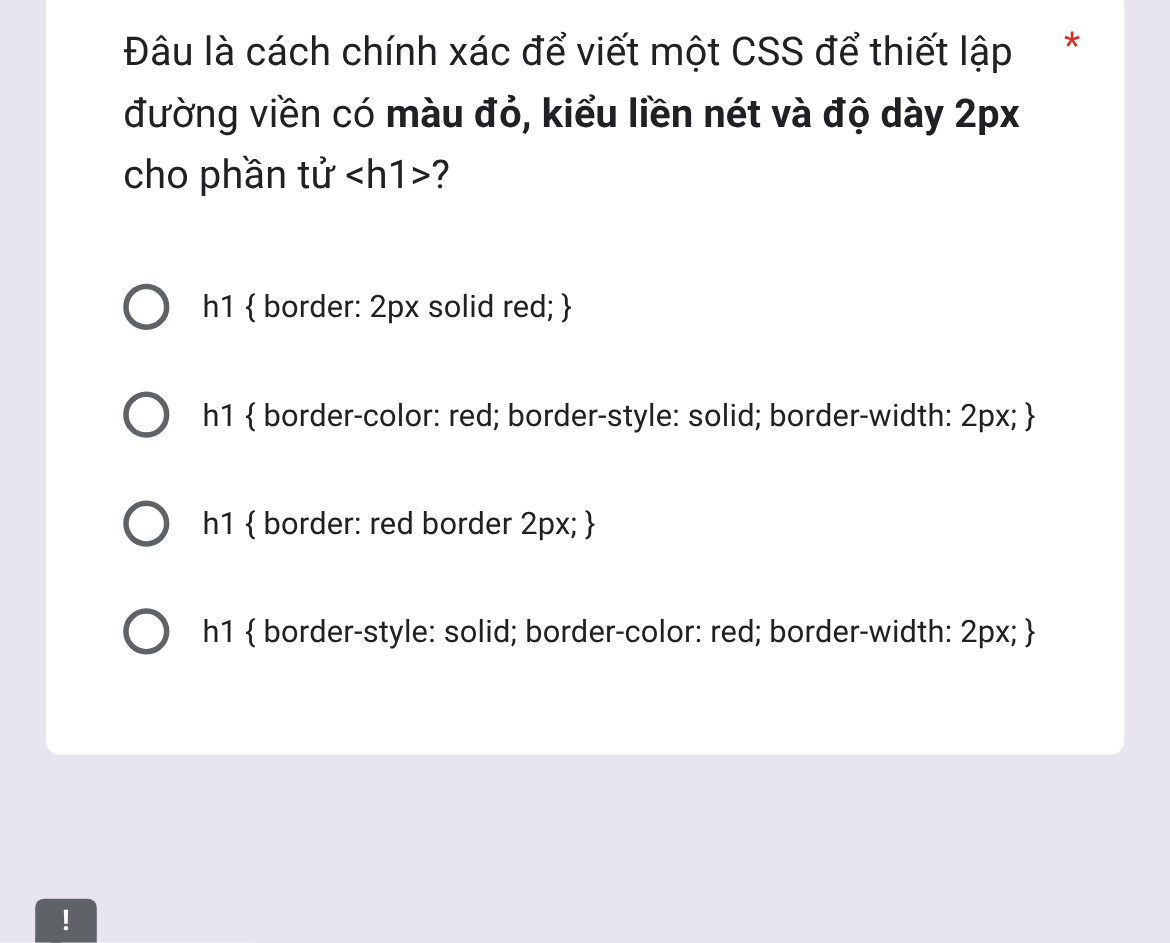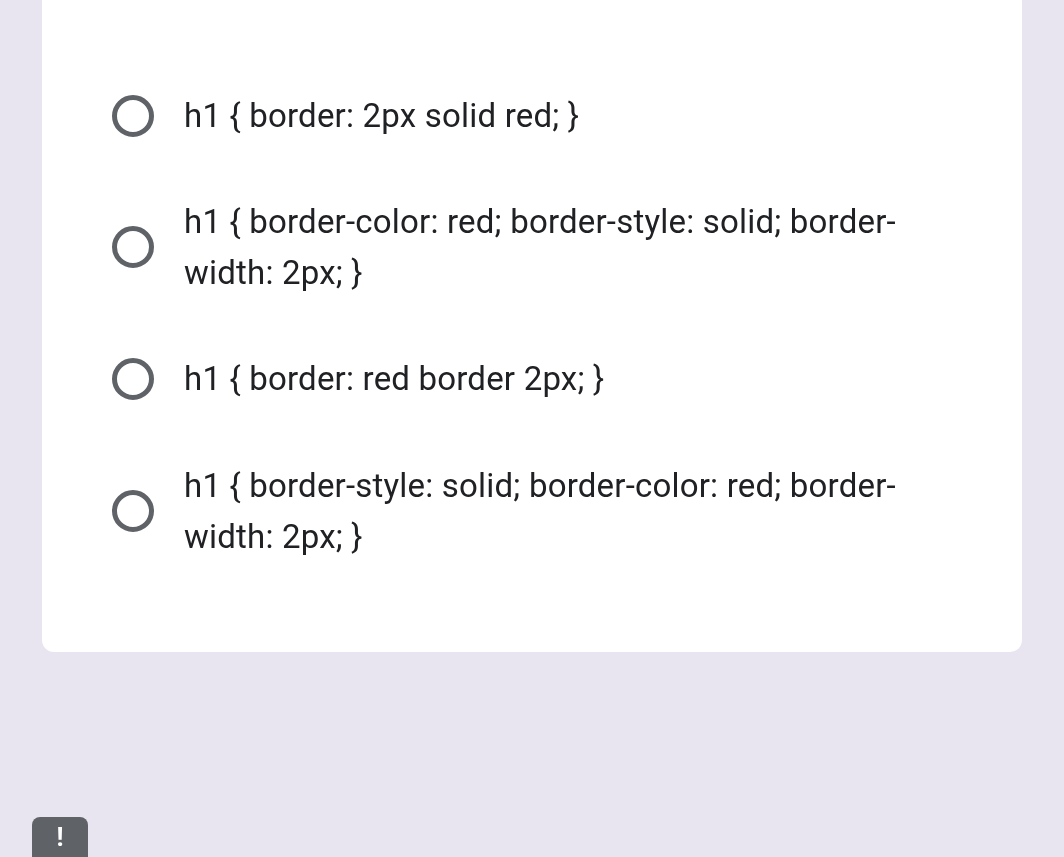--- a/index.html
+++ b/index.html
@@ -54,21 +54,21 @@
   .option:last-child { margin-bottom: 20px; align-items: center; }
   .radio {
     width: 42px;
     height: 42px;
     border: 5px solid #5f6368;
     border-radius: 50%;
     flex: 0 0 42px;
     margin-right: 30px;
   }
   .option-label {
-    font-size: 33px;
+    font-size: 28px;
     line-height: 1.55;
     color: #202124;
     letter-spacing: 0.2px;
   }
   .report-tab {
     position: absolute;
     left: 32px;
     bottom: 0;
     width: 56px;
     height: 40px;
@@ -92,20 +92,26 @@
     color: #fff;
     font-size: 26px;
     font-weight: 700;
     line-height: 1;
   }
 </style>
 </head>
 <body>
 
 <div class="card">
+  <div class="question-row">
+    <div class="question-text">
+      <span>Đâu là cách chính xác để viết một CSS  để thiết lập đường viền có </span><b>màu đỏ, kiểu liền nét và độ dày 2px</b><span> cho phần tử &lt;h1&gt;?</span>
+    </div>
+    <div class="required">*</div>
+  </div>
 
   <div class="options">
     <div class="option">
       <div class="radio"></div>
       <div class="option-label">h1 { border: 2px solid red; }</div>
     </div>
     <div class="option">
       <div class="radio"></div>
       <div class="option-label">h1 { border-color: red; border-style: solid; border-width: 2px; }</div>
     </div>

